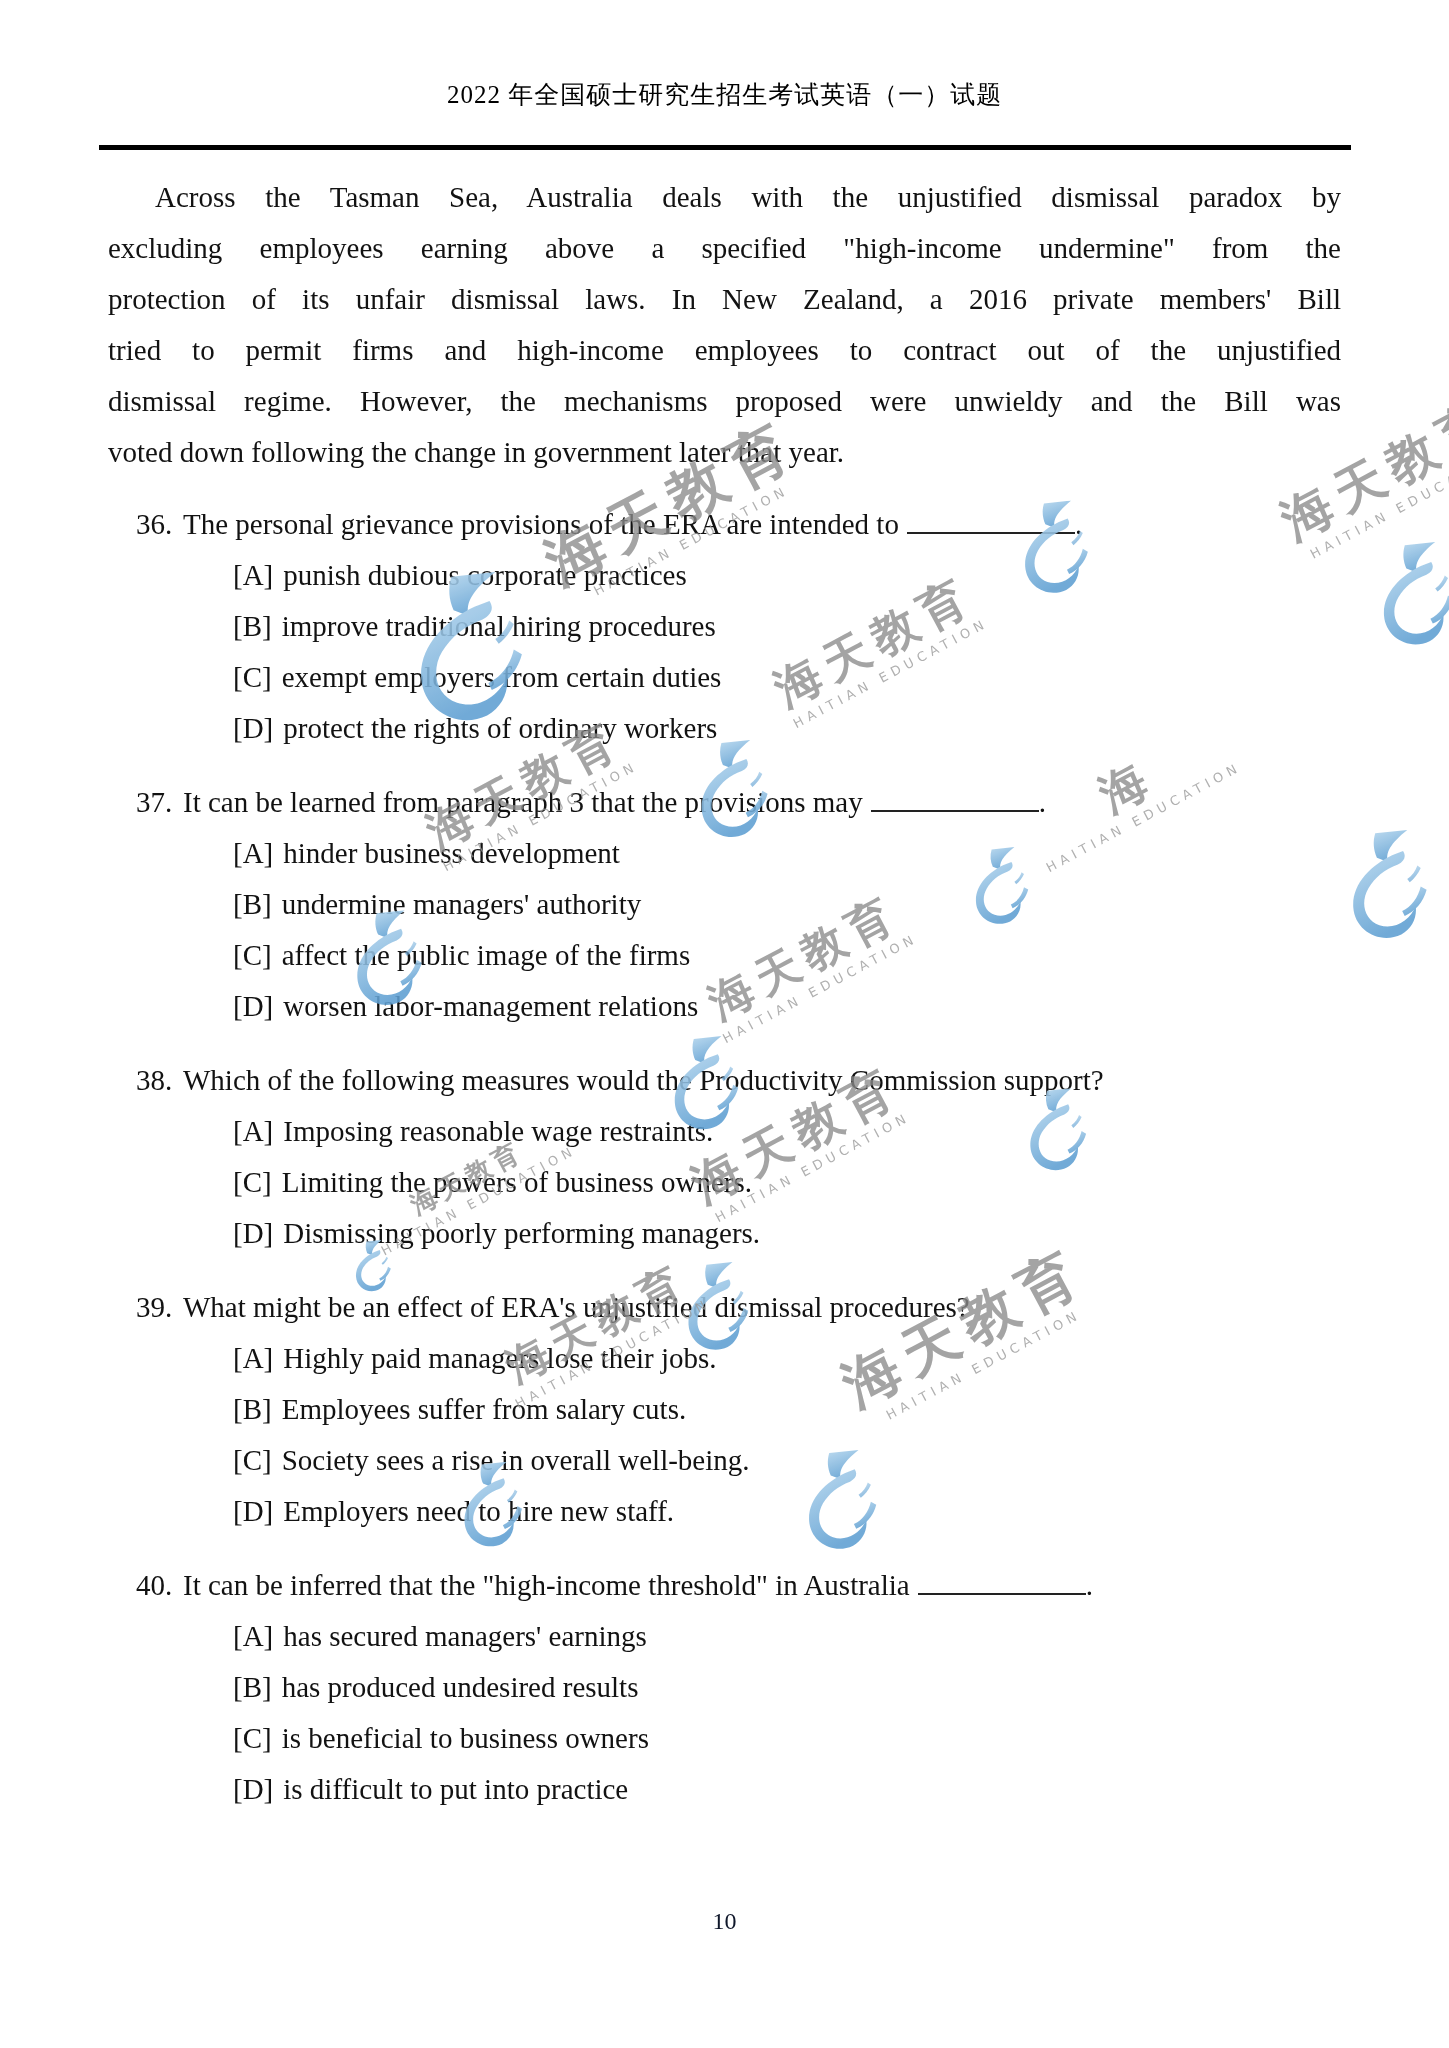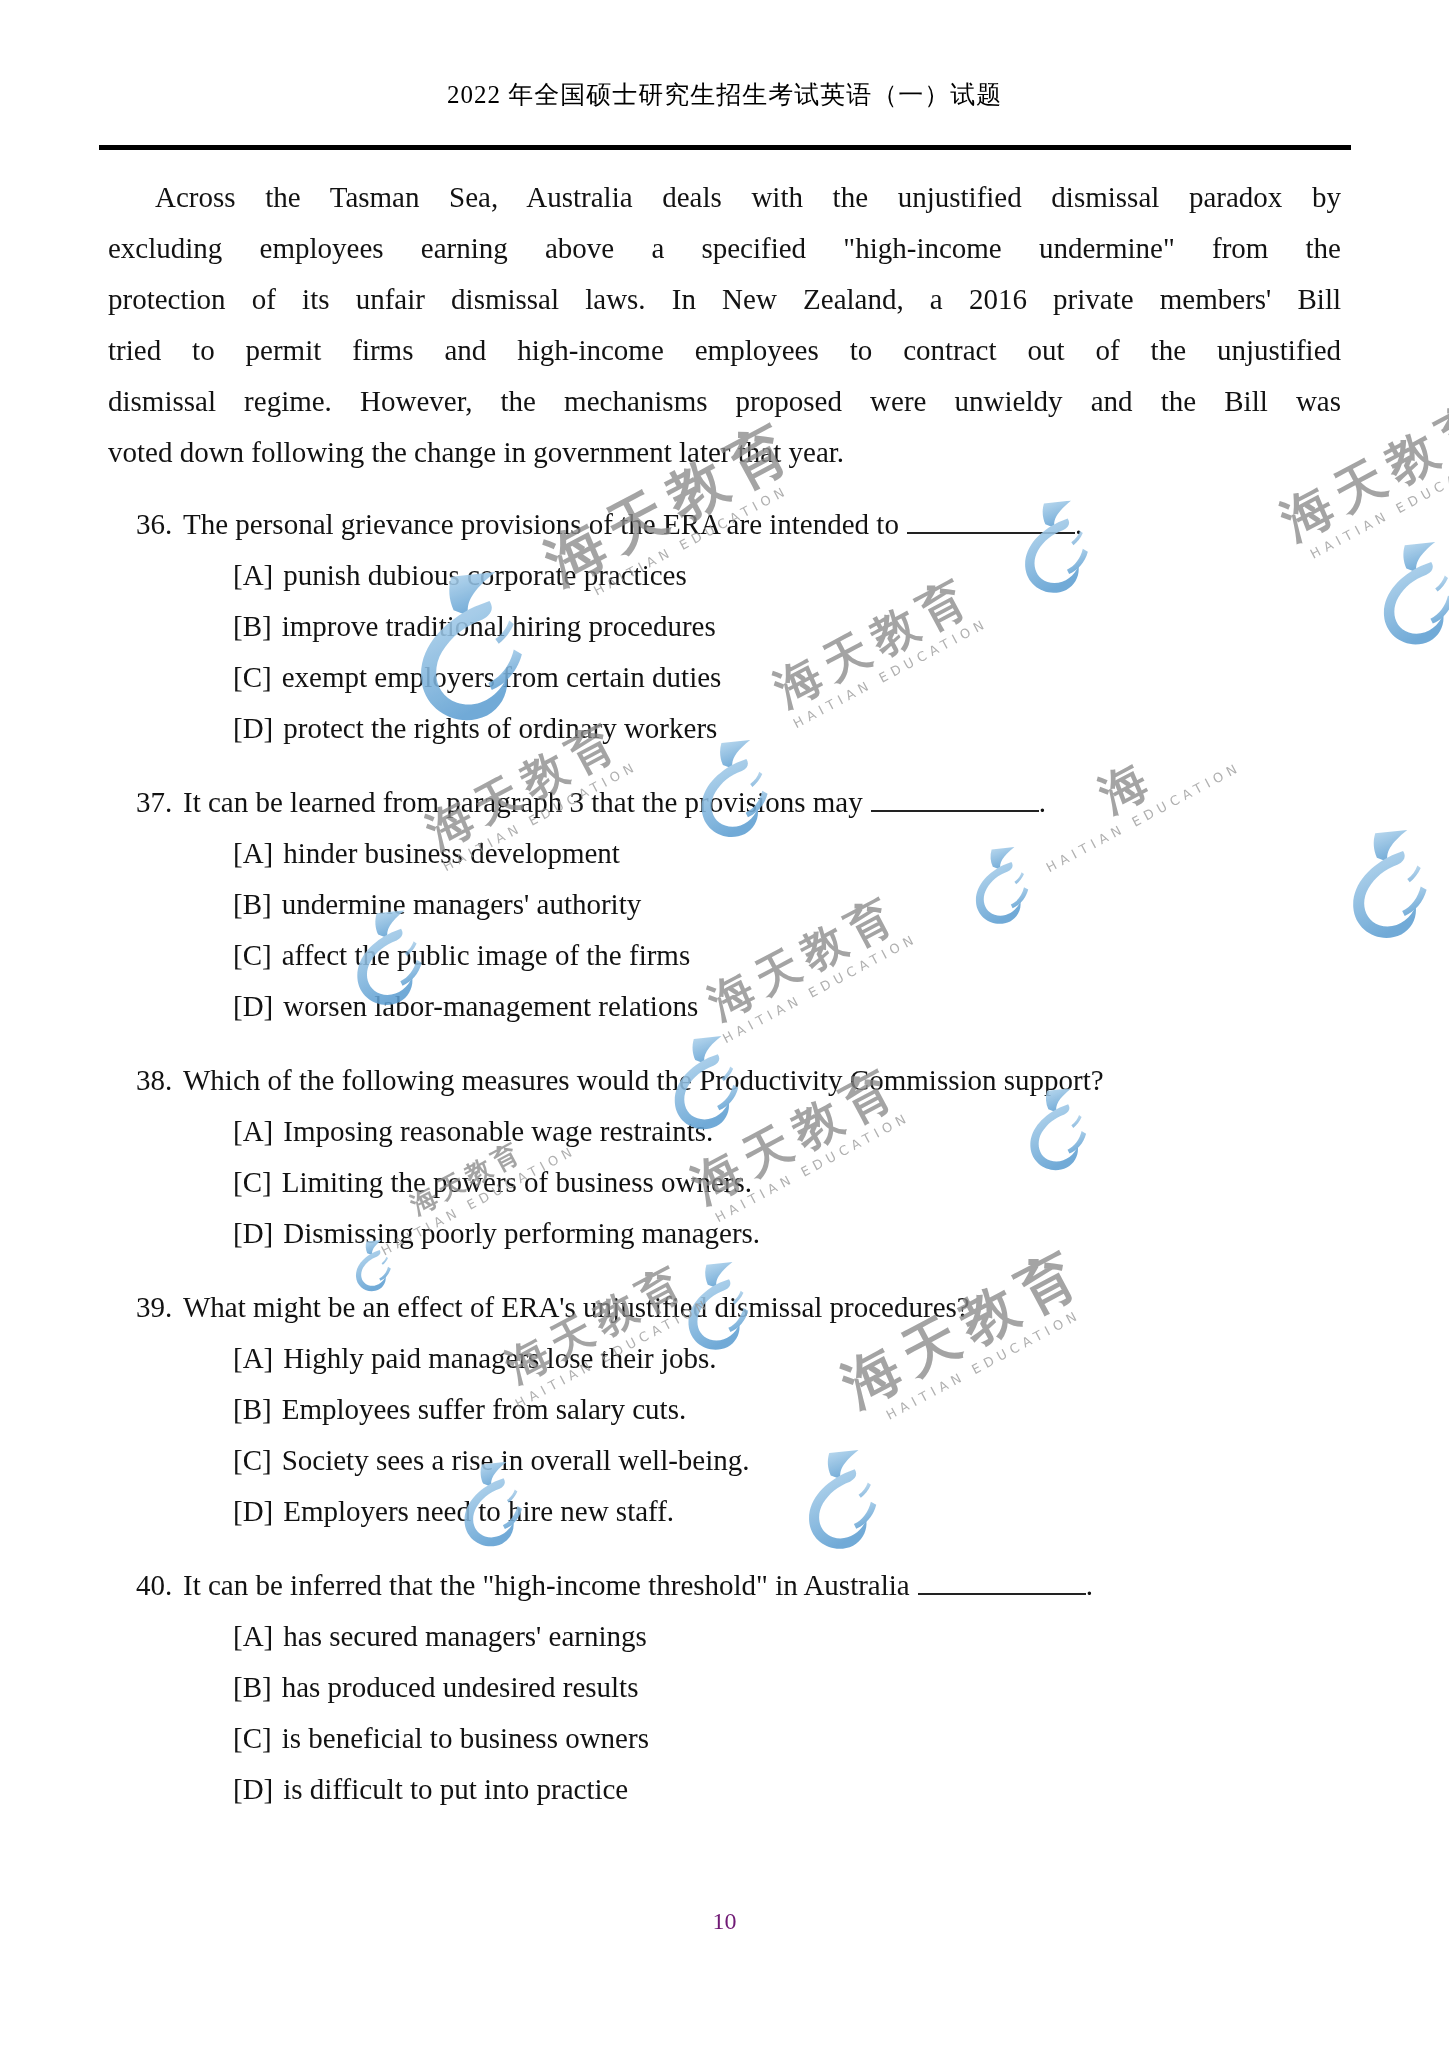--- a/index.html
+++ b/index.html
@@ -54,21 +54,21 @@
     vertical-align:baseline;
   }
   .opt{
     line-height:51px;font-size:29px;
     padding-left:97px;white-space:nowrap;
   }
   .optlabel{margin-right:10px;}
   
   #pagenum{
     position:absolute;top:1908px;left:0;width:100%;
-    text-align:center;font-size:24px;color:#701a75;
+    text-align:center;font-size:24px;color:#0f172a;
   }
   
   #wm-layer{
     position:absolute;inset:0;
     pointer-events:none;
     z-index:5;
   }
   .wm-logo{position:absolute;opacity:0.88;}
   .wm-chars{
     position:absolute;

